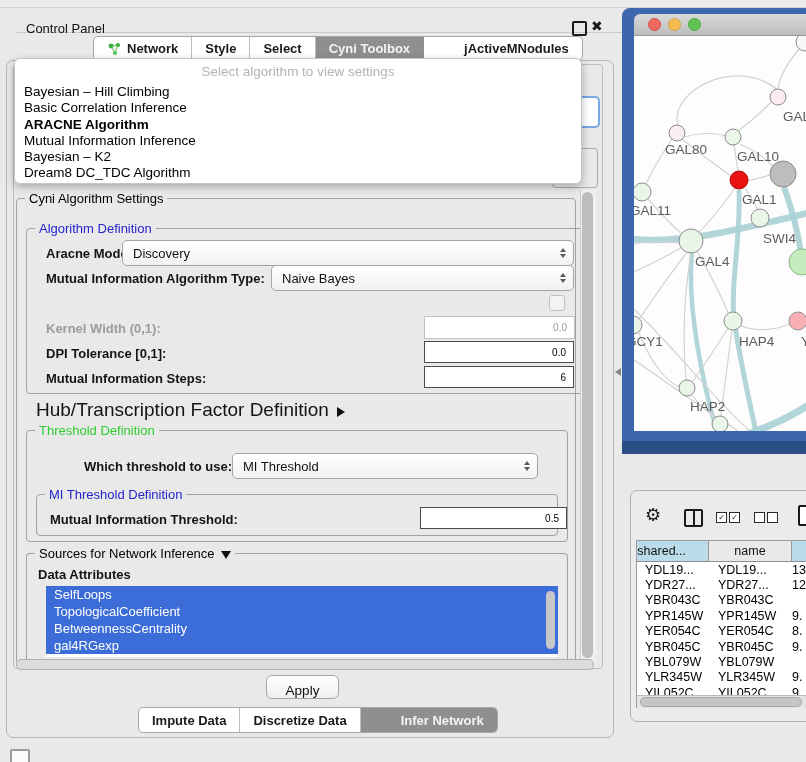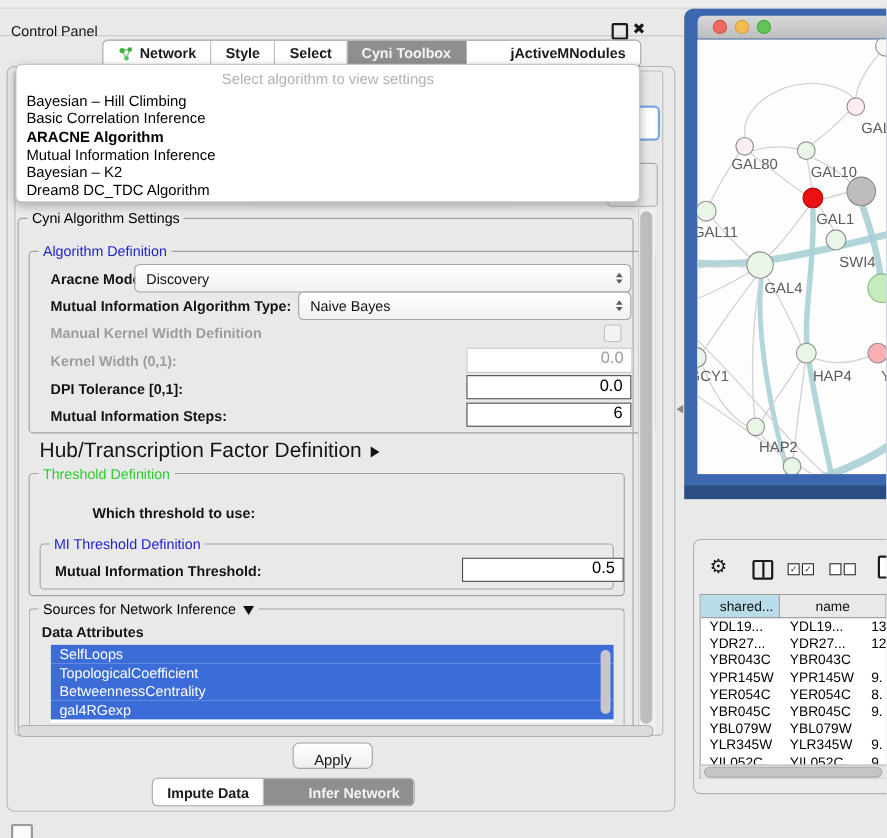--- a/index.html
+++ b/index.html
@@ -2,21 +2,21 @@
 <html><head>
 <meta charset="utf-8">
 <style>
   html,body{margin:0;padding:0;}
   body{font-family:"Liberation Sans","DejaVu Sans",sans-serif;background:#e9e9e9;}
   #screen{position:relative;width:806px;height:762px;background:#e9e9e9;overflow:hidden;}
   .abs{position:absolute;}
 
   
   #top-strip{left:0;top:0;width:806px;height:7px;background:#ececec;border-bottom:1px solid #d2d2d2;}
-  #cp-titlebar{left:0;top:8px;width:622px;height:24px;background:#e9e9e9;border-bottom:1px solid #c9c9c9;}
+  #cp-titlebar{left:16px;top:8px;width:622px;height:24px;background:#e9e9e9;border-bottom:1px solid #c9c9c9;}
   #cp-title{left:10px;top:13px;font-size:13px;color:#111;}
   #float-icon{left:556px;top:13px;width:11px;height:11px;border:2px solid #1a1a1a;border-radius:2px;}
   #close-icon{left:575px;top:10px;font-size:14px;font-weight:bold;color:#1a1a1a;}
 
   .panel-frame{border:1px solid #b6b6b6;border-radius:7px;background:#e9e9e9;}
   #outer-panel{left:6px;top:60px;width:606px;height:676px;}
   #inner-panel{left:13px;top:64px;width:588px;height:603px;border:1px solid #bcbcbc;border-radius:4px;background:#e9e9e9;}
 
   
   .seg{display:flex;background:#fff;border:1px solid #a5a5a5;border-radius:5px;overflow:hidden;font-size:13px;font-weight:bold;color:#1a1a1a;align-items:stretch;}
@@ -43,21 +43,21 @@
 
   .lbl{position:absolute;font-size:13px;font-weight:bold;color:#141414;white-space:nowrap;}
   .lbl.plain{font-weight:normal;}
   .lbl.gray{color:#9c9c9c;}
 
   .combo{position:absolute;background:linear-gradient(#ffffff,#f1f1f1);border:1px solid #a5a5a5;border-radius:5px;display:flex;align-items:center;font-size:13px;color:#111;padding-left:10px;}
   .combo .arrows{position:absolute;right:7px;top:50%;transform:translateY(-50%);display:flex;flex-direction:column;gap:2px;}
   .tri-up{width:0;height:0;border-left:3.5px solid transparent;border-right:3.5px solid transparent;border-bottom:4.5px solid #5a5a5a;}
   .tri-dn{width:0;height:0;border-left:3.5px solid transparent;border-right:3.5px solid transparent;border-top:4.5px solid #5a5a5a;}
 
-  .num-input{position:absolute;background:#fff;font-size:15px;display:flex;align-items:flex-start;justify-content:flex-end;padding-right:7px;}
+  .num-input{position:absolute;background:#fff;font-size:10px;display:flex;align-items:center;justify-content:flex-end;padding-right:7px;}
   .num-input.on{border:1.5px solid #4b4b4b;color:#000;}
   .num-input.off{border:1px solid #c2c2c2;color:#9c9c9c;}
 
   #mk-checkbox{left:549px;top:295px;width:14px;height:14px;border:1px solid #c0c0c0;border-radius:3px;background:#f3f3f3;}
 
   .tri-right{display:inline-block;width:0;height:0;border-top:5.5px solid transparent;border-bottom:5.5px solid transparent;border-left:8px solid #111;margin-left:8px;vertical-align:-1px;}
   .tri-down-big{display:inline-block;width:0;height:0;border-left:5.5px solid transparent;border-right:5.5px solid transparent;border-top:8px solid #111;margin-left:6px;vertical-align:-1px;}
 
   #attr-list{left:46px;top:586px;width:512px;height:71px;background:#fff;overflow:hidden;}
   .attr-item{height:17px;line-height:17px;padding-left:8px;background:#3c6cd7;color:#fff;font-size:13px;white-space:nowrap;}
@@ -93,22 +93,22 @@
   .tb-icon{position:absolute;}
   #gear-icon{left:645px;top:506px;font-size:18px;color:#1a1a1a;line-height:18px;}
   #split-icon{left:684px;top:509px;width:15px;height:14px;border:2px solid #1a1a1a;border-radius:2px;}
   #split-icon::after{content:"";position:absolute;left:6.5px;top:0;width:2px;height:14px;background:#1a1a1a;}
   .cb{position:absolute;width:9px;height:9px;border:1.5px solid #2a2a2a;background:#fff;font-size:8px;line-height:9px;text-align:center;color:#1a1a1a;}
   #doc-icon{left:798px;top:505px;width:14px;height:17px;border:2px solid #1a1a1a;border-radius:2px;background:#fff;}
 
   #table-box{left:636px;top:540px;width:200px;height:166px;background:#fff;border:1px solid #9c9c9c;overflow:hidden;}
   #thead{display:flex;height:20px;border-bottom:1px solid #8f8f8f;font-size:12.5px;color:#111;}
   .hcell{display:flex;align-items:center;border-right:1px solid #9b9b9b;box-sizing:border-box;}
-  .hcell.c0{width:72px;background:#badce8;justify-content:flex-end;padding-right:5px;}
-  .hcell.c1{width:97px;background:#e9e9e9;justify-content:center;}
+  .hcell.c0{width:72px;background:#badce8;justify-content:flex-end;padding-right:22px;}
+  .hcell.c1{width:83px;background:#e9e9e9;justify-content:center;}
   .hcell.c2{flex:1;background:#badce8;}
   .trow{display:flex;height:15.4px;font-size:12.5px;color:#000;align-items:center;}
   .tcell{white-space:nowrap;overflow:hidden;box-sizing:border-box;}
   .tcell.c0{width:72px;padding-left:8px;}
   .tcell.c1{width:75px;padding-left:9px;}
   .tcell.c2{flex:1;padding-left:8px;}
   #tp-hscroll{left:637px;top:695px;width:198px;height:12px;background:#e4e4e4;border-top:1px solid #bbb;}
   #tp-hscroll-thumb{left:640px;top:697px;width:160px;height:8px;background:#c5c5c5;border:1px solid #a9a9a9;border-radius:5px;}
 </style>
 </head>
@@ -187,21 +187,20 @@
 
   <div class="abs lbl" style="left:46px;top:271px;">Mutual Information Algorithm Type:</div>
   <div class="combo" style="left:271px;top:265px;width:291px;height:24px;">
     <span>Naive Bayes</span>
     <span class="arrows">
         <span class="tri-up"></span>
         <span class="tri-dn"></span>
       </span>
   </div>
 
-  <div class="abs lbl gray" style="left:46px;top:295px;">Manual Kernel Width Definition</div>
   <div class="abs" id="mk-checkbox"></div>
 
   <div class="abs lbl gray" style="left:46px;top:321px;">Kernel Width (0,1):</div>
   <div class="num-input off" style="left:424px;top:316px;width:142px;height:21px;">
     <span>0.0</span>
   </div>
 
   <div class="abs lbl" style="left:46px;top:346px;">DPI Tolerance [0,1]:</div>
   <div class="num-input on" style="left:424px;top:341px;width:141px;height:20px;">
     <span>0.0</span>
@@ -213,20 +212,27 @@
   </div>
 
   <div class="abs lbl plain" style="left:36px;top:399px;font-size:19px;">
     <span>Hub/Transcription Factor Definition</span><span class="tri-right"></span>
   </div>
 
   <div class="abs groupbox" style="left:26px;top:430px;width:540px;height:110px;">
     <div class="gtitle green">Threshold Definition</div>
   </div>
   <div class="abs lbl" style="left:84px;top:459px;">Which threshold to use:</div>
+  <div class="combo" style="left:232px;top:453px;width:294px;height:24px;">
+    <span>MI Threshold</span>
+    <span class="arrows">
+        <span class="tri-up"></span>
+        <span class="tri-dn"></span>
+      </span>
+  </div>
 
   <div class="abs groupbox" style="left:36px;top:494px;width:520px;height:40px;">
     <div class="gtitle blue">MI Threshold Definition</div>
   </div>
   <div class="abs lbl" style="left:50px;top:512px;">Mutual Information Threshold:</div>
   <div class="num-input on" style="left:420px;top:507px;width:138px;height:20px;">
     <span>0.5</span>
   </div>
 
   <div class="abs groupbox" style="left:26px;top:553px;width:540px;height:108px;border-bottom:none;border-bottom-left-radius:0;border-bottom-right-radius:0;">
@@ -246,20 +252,23 @@
   <div class="abs" id="vscroll-settings"></div>
   <div class="abs" id="vscroll-thumb"></div>
   <div class="abs" id="hscroll-settings"></div>
 
   <div class="abs" id="apply-btn">
     <span>Apply</span>
   </div>
   <div class="abs seg" id="bottom-tabbar">
     <div class="s">
       <span>Impute Data</span>
+    </div>
+    <div class="s">
+      <span>Discretize Data</span>
     </div>
     <div class="s sel">
       <span>Infer Network</span>
     </div>
   </div>
 
   <div class="abs" id="grid-icon"></div>
   <div class="abs" id="splitter-arrow"></div>
 
   <div class="abs" id="net-frame">

